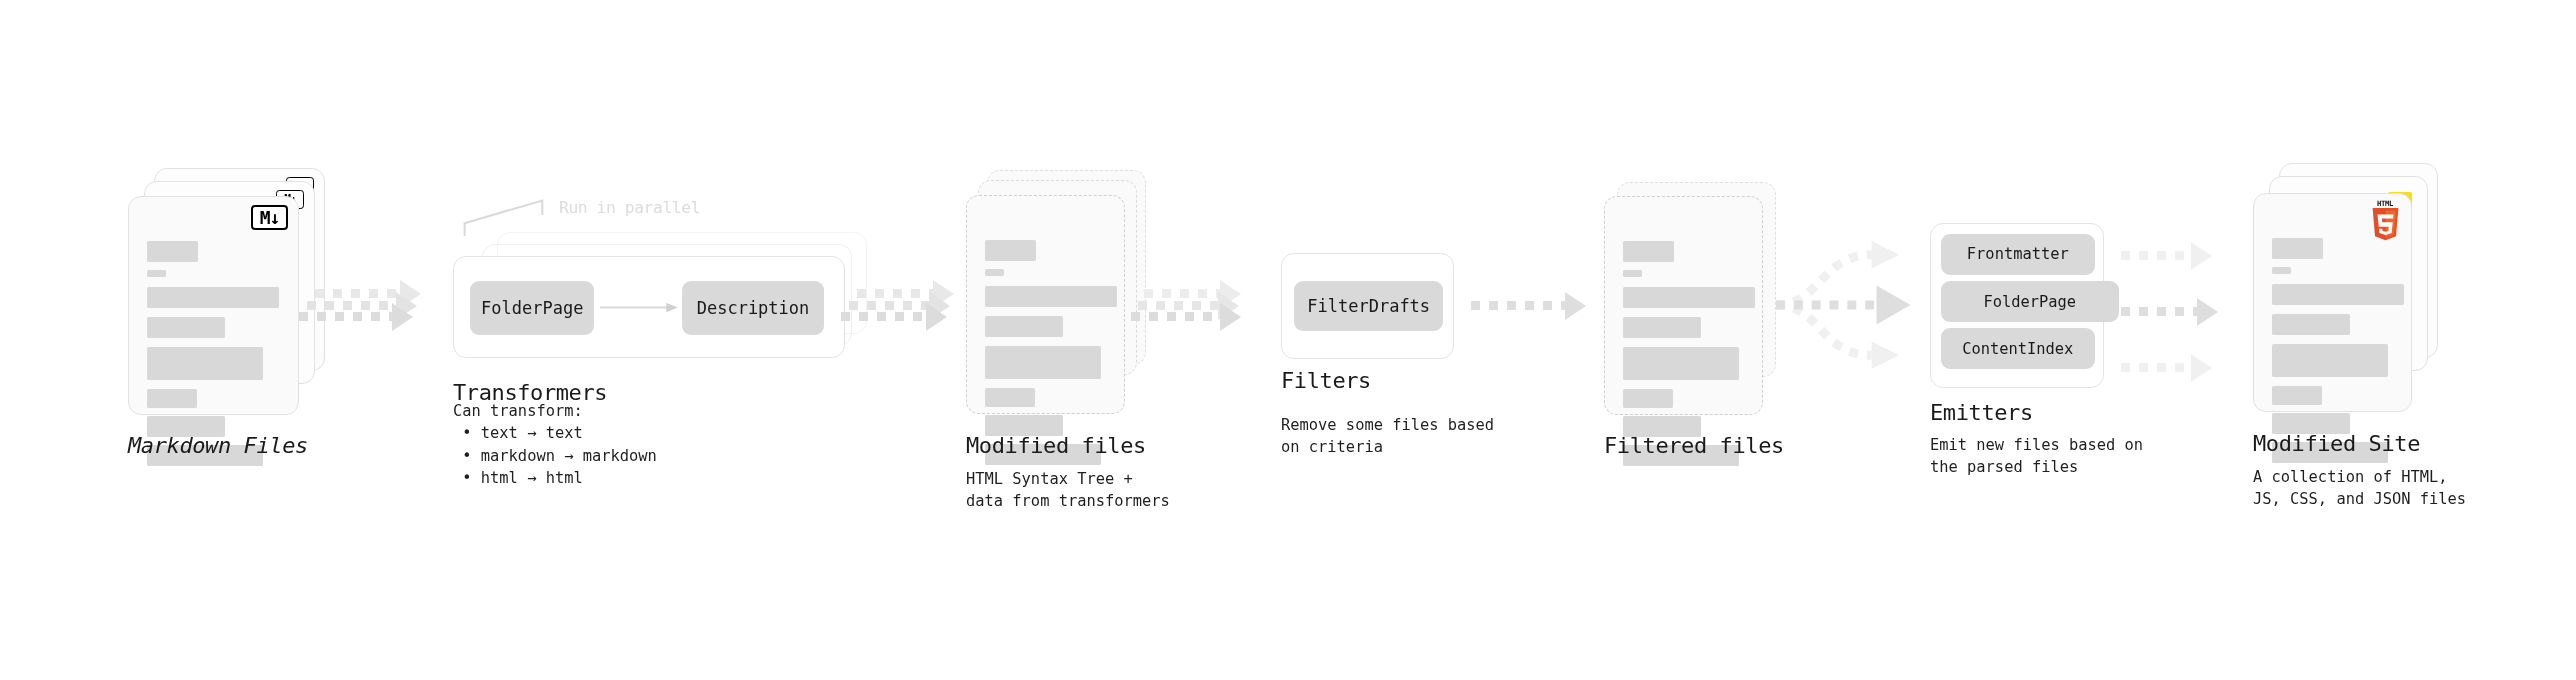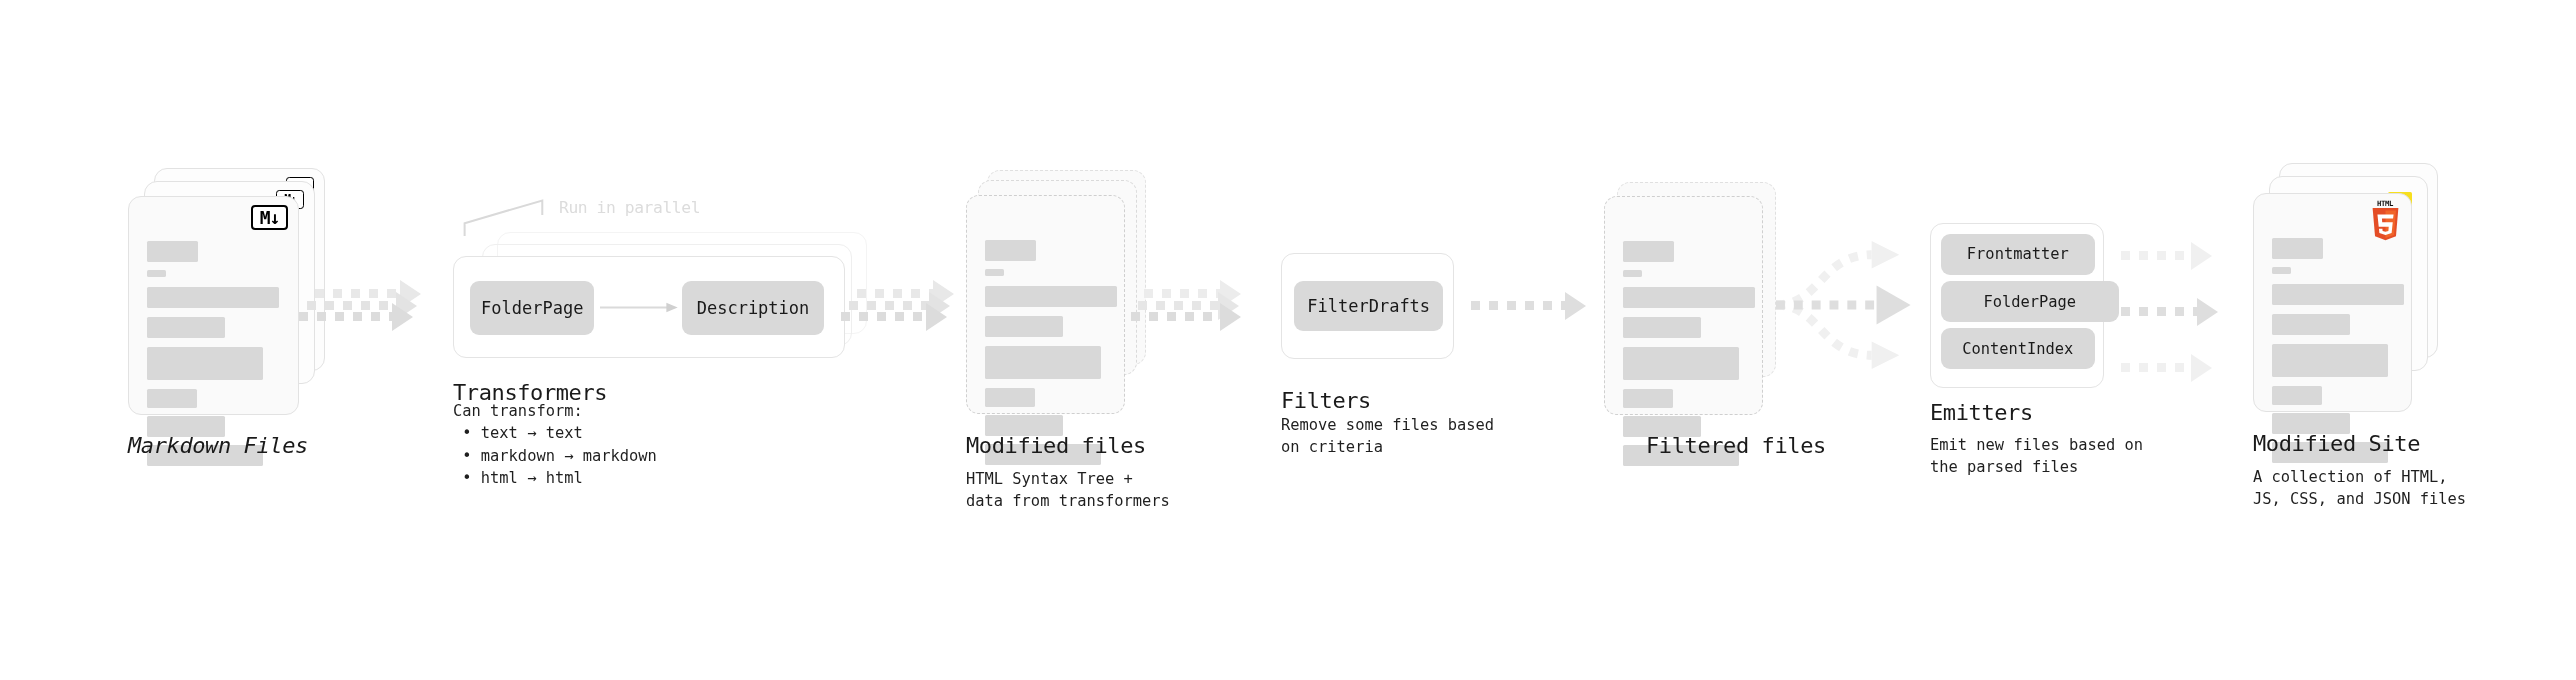--- a/index.html
+++ b/index.html
@@ -241,21 +241,21 @@
     <div class="arrow" style="left:1131px; top:312px; width:130px; color:#dcdcdc;">
       <div class="shaft" style="width:94px;"></div>
         <div class="head" style="left:89px;"></div>
     </div>
   </div>
 
   <div>
     <div class="panel" style="left:1281px; top:253px; width:173px; height:106px;padding-left:8px;">
       <div class="chip" style="left:12.2px; top:27px; width:149px; height:50px;">FilterDrafts</div>
     </div>
-    <div class="title" style="left:1281px; top:388px;">Filters</div>
+    <div class="title" style="left:1281px; top:368px;">Filters</div>
     <div class="subtitle" style="left:1281px; top:414px;">Remove some files based
 on criteria</div>
   </div>
 
   <div>
     <div class="arrow" style="left:1471px; top:301px; width:146px; color:#dedede;">
       <div class="shaft" style="width:99px;"></div>
         <div class="head" style="left:94px;"></div>
     </div>
   </div>
@@ -265,21 +265,21 @@
     <div class="doc dashed" id="filt-front" style="left:1604px; top:196px; width:159px; height:219px;">
         <div class="bar" style="left: 18px; top: 44px; width: 51px; height: 21px;"></div>
         <div class="bar" style="left: 18px; top: 73px; width: 18.7px; height: 7.3px;"></div>
         <div class="bar" style="left: 18px; top: 90px; width: 132px; height: 21px;"></div>
         <div class="bar" style="left: 18px; top: 120px; width: 78px; height: 21px;"></div>
         <div class="bar" style="left: 18px; top: 150px; width: 116px; height: 32.5px;"></div>
         <div class="bar" style="left: 18px; top: 192px; width: 50px; height: 18.7px;"></div>
         <div class="bar" style="left: 18px; top: 219px; width: 78px; height: 21px;"></div>
         <div class="bar" style="left: 18px; top: 248px; width: 116px; height: 21px;"></div>
       </div>
-    <div class="title" style="left:1604px; top:433px;margin-left:42px;">Filtered files</div>
+    <div class="title" style="left:1604px; top:433px;">Filtered files</div>
   </div>
 
   <div>
     <svg style="position:absolute; left:1776px; top:232px;" width="150" height="146" viewBox="0 0 185 180">
       <path d="M0 90 C 55 90, 55 28, 118 28" fill="none" stroke="#f0f0f0" stroke-width="11" stroke-dasharray="11 11" stroke-linecap="butt"></path>
       <path d="M0 90 C 55 90, 55 152, 118 152" fill="none" stroke="#f0f0f0" stroke-width="11" stroke-dasharray="11 11" stroke-linecap="butt"></path>
       <path d="M0 90 H 126" fill="none" stroke="#dedede" stroke-width="11" stroke-dasharray="11 11" stroke-linecap="butt"></path>
       <path d="M118 11 L152 28 L118 45 Z" fill="#f0f0f0"></path>
       <path d="M118 135 L152 152 L118 169 Z" fill="#f0f0f0"></path>
       <path d="M124 66 L166 90 L124 114 Z" fill="#dedede"></path>

